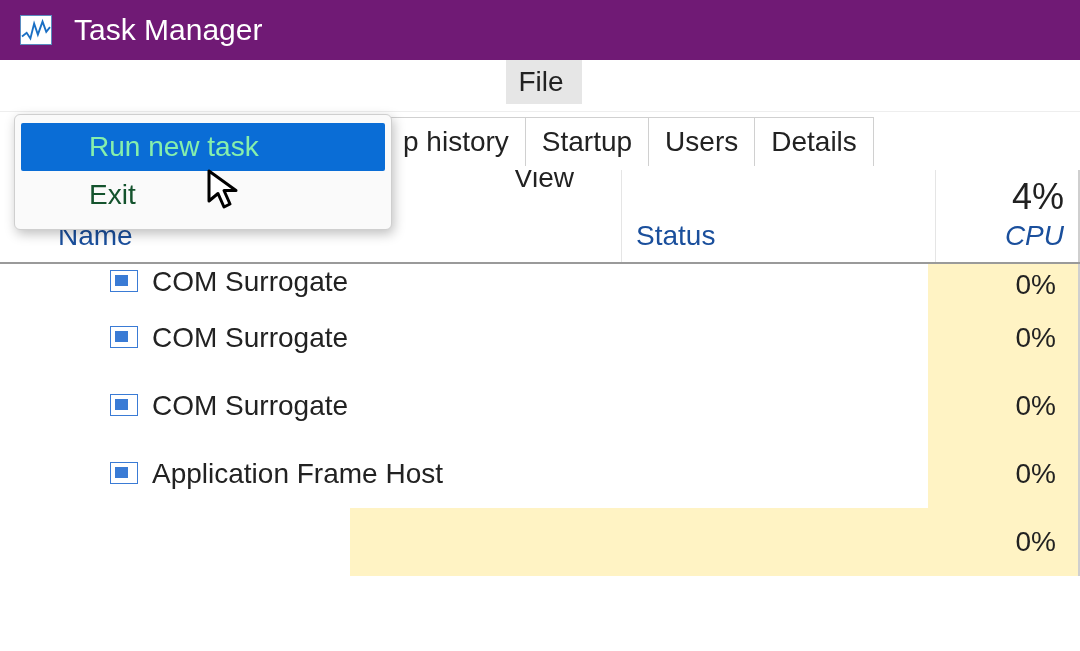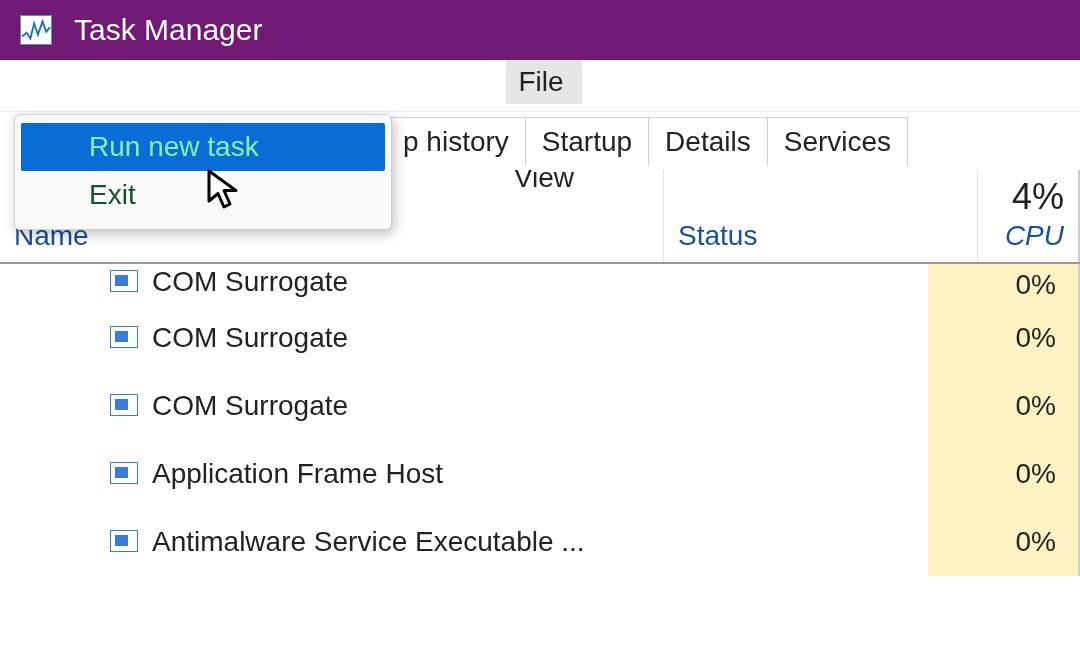--- a/index.html
+++ b/index.html
@@ -127,21 +127,21 @@
   }
   .columns .col {
     display: flex;
     flex-direction: column;
     justify-content: flex-end;
     padding: 0 14px 10px 14px;
     font-size: 28px;
     color: #1a4f9c;
     border-right: 1px solid #e5e5e5;
   }
-  .columns .col.name { width: 664px; }
+  .columns .col.name { width: 578px; margin-left: 44px; }
   .columns .col.status { width: 314px; }
   .columns .col.cpu {
     flex: 1;
     border-right: 2px solid #cfcfcf;
     text-align: right;
     align-items: flex-end;
   }
   .columns .col.cpu .pct {
     font-size: 36px;
     color: #212121;
@@ -215,22 +215,22 @@
   <div class="menu active">File</div>
   <div class="menu">Options</div>
   <div class="menu">View</div>
 </div>
 
 <div class="tabstrip">
 
   <div style="width:382px;"></div>
   <div class="tab first-partial">p history</div>
   <div class="tab">Startup</div>
+  <div class="tab">Users</div>
   <div class="tab">Details</div>
-  <div class="tab">Services</div>
 </div>
 
 <div class="columns">
   <div class="col name">Name</div>
   <div class="col status">Status</div>
   <div class="col cpu">
     <span class="pct">4%</span>
     <span class="lbl">CPU</span>
   </div>
 </div>
@@ -286,29 +286,20 @@
             <rect x="5" y="5" width="13" height="11" fill="#3a7bd5"></rect>
           </svg>
       </span>
       <span class="proc-name">Application Frame Host</span>
     </div>
     <div class="cell status"></div>
     <div class="cell cpu">0%</div>
   </div>
 
   <div class="row">
-    <div class="cell name">
-      <span class="proc-icon">
-        <svg viewBox="0 0 28 24">
-            <rect x="0.5" y="0.5" width="27" height="21" fill="none" stroke="#3a7bd5"></rect>
-            <rect x="5" y="5" width="13" height="11" fill="#3a7bd5"></rect>
-          </svg>
-      </span>
-      <span class="proc-name">Antimalware Service Executable ...</span>
-    </div>
     <div class="cell status"></div>
     <div class="cell cpu">0%</div>
   </div>
 </div>
 
 <div class="dropdown">
   <div class="item selected">Run new task</div>
   <div class="item">Exit</div>
 </div>
 

